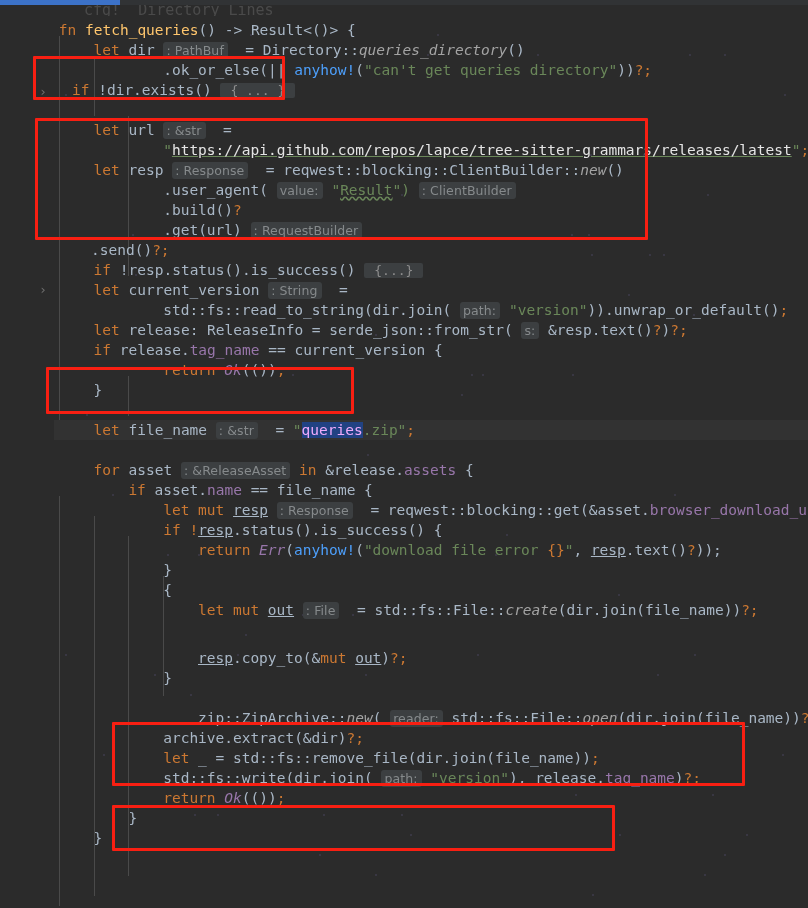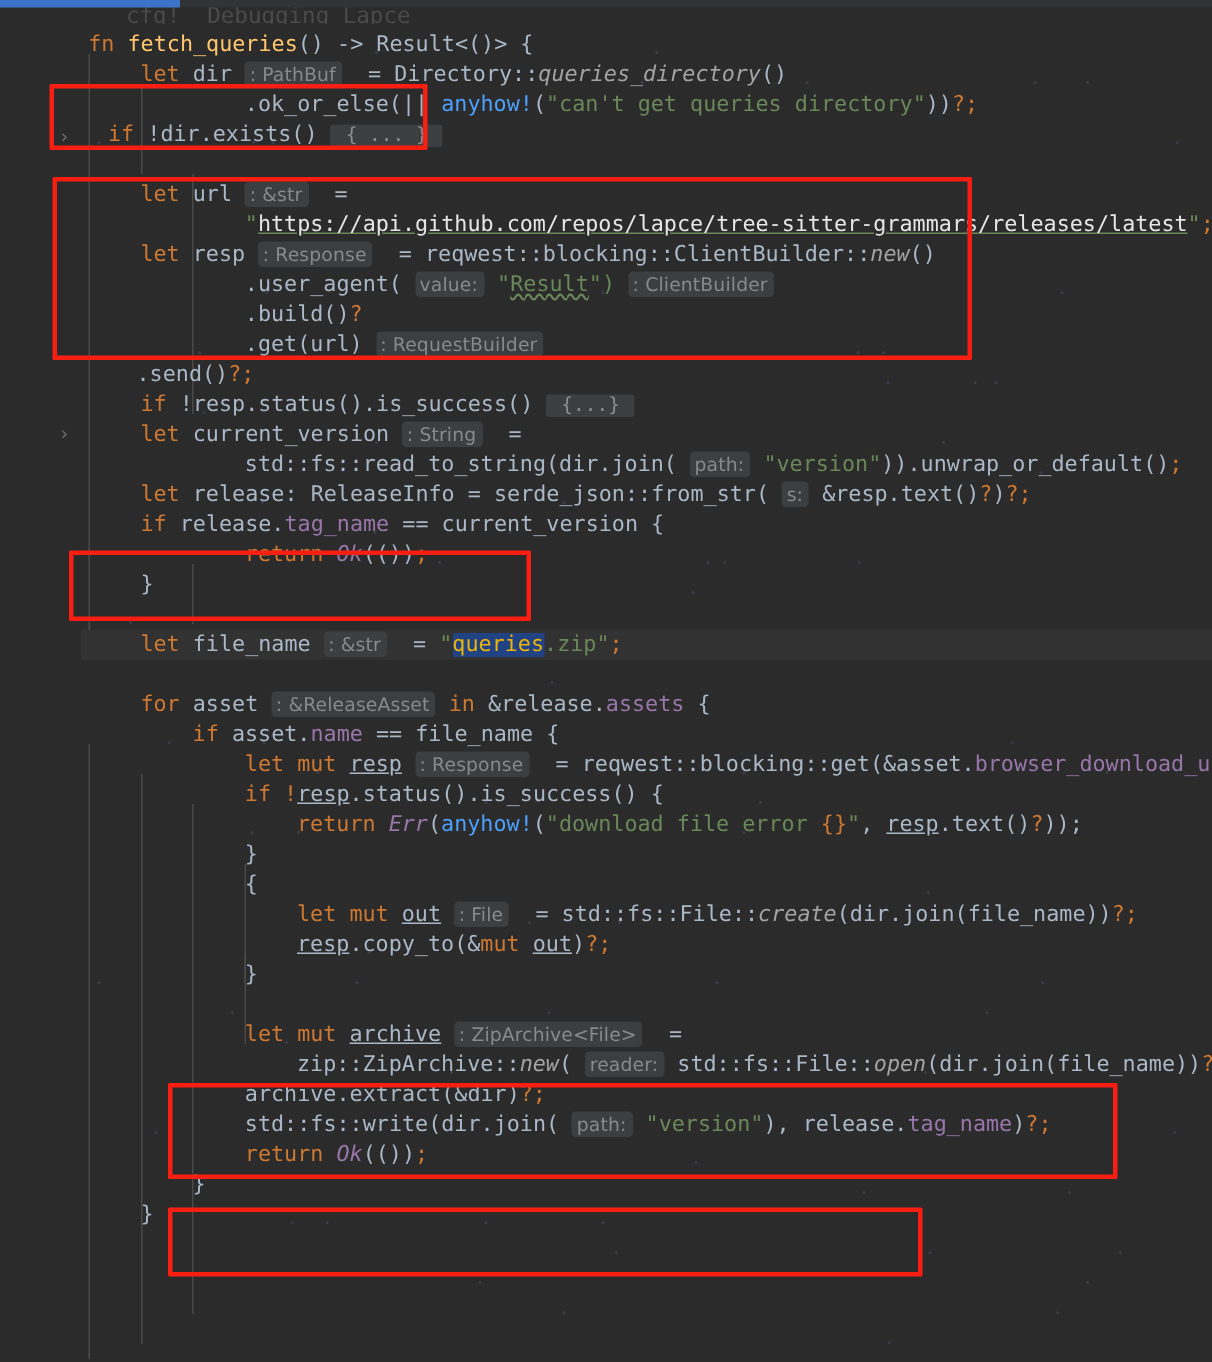--- a/index.html
+++ b/index.html
@@ -138,41 +138,41 @@
     font-family: "DejaVu Sans", sans-serif;
     letter-spacing: .1px;
   }
   .fold {
     background: #3c3f41;
     color: #8d8d8d;
     border-radius: 2px;
     padding: 0 10px;
     font-size: 13px;
   }
-  .sel { background: #214283; color:#eab308; }
+  .sel { background: #214283; color:#f0abfc; }
 
   
   .redbox {
     position: absolute;
     border: 3px solid #f81f12;
     z-index: 30;
     pointer-events: none;
     border-radius: 1px;
   }
 </style>
 </head>
 <body>
 
 <div id="editor">
 
   <div id="top-bar">
     <div class="fill"></div>
   </div>
 
-  <div id="ghost-row">cfg!  Debugging Lapce</div>
+  <div id="ghost-row">cfg!  Directory Lines</div>
 
   <div class="ws-dots" id="ws-dots">
       <div class="wsdot" style="left: 250px; top: 34px;"></div>
       <div class="wsdot" style="left: 437px; top: 34px;"></div>
       <div class="wsdot" style="left: 537px; top: 54px;"></div>
       <div class="wsdot" style="left: 427px; top: 54px;"></div>
       <div class="wsdot" style="left: 689px; top: 54px;"></div>
       <div class="wsdot" style="left: 724px; top: 54px;"></div>
       <div class="wsdot" style="left: 181px; top: 94px;"></div>
       <div class="wsdot" style="left: 168px; top: 94px;"></div>
@@ -300,26 +300,26 @@
       <div class="line current" style="padding-left: 93.6px; background: transparent; box-shadow: none; position: relative; z-index: 6;"><span class="kw">let </span><span class="ident">file_name</span><span class="ident"> </span><span class="hint">: &amp;str</span><span class="punc">  = </span><span class="str">"</span><span class="sel">queries</span><span class="str">.zip"</span><span class="q">;</span></div>
       <div class="line" style="padding-left: 24px;">&nbsp;</div>
       <div class="line" style="padding-left: 93.6px;"><span class="kw">for </span><span class="ident">asset</span><span class="ident"> </span><span class="hint">: &amp;ReleaseAsset</span><span class="punc"> </span><span class="kw">in </span><span class="ident">&amp;release.</span><span class="field">assets</span><span class="punc"> {</span></div>
       <div class="line" style="padding-left: 128.4px;"><span class="kw">if </span><span class="ident">asset.</span><span class="field">name</span><span class="ident"> == file_name {</span></div>
       <div class="line" style="padding-left: 163.2px;"><span class="kw">let </span><span class="kw">mut </span><span class="ident undl">resp</span><span class="ident"> </span><span class="hint">: Response</span><span class="punc">  = </span><span class="ident">reqwest</span><span class="punc">::</span><span class="ident">blocking</span><span class="punc">::</span><span class="ident">get</span><span class="punc">(&amp;asset.</span><span class="field">browser_download_url</span></div>
       <div class="line" style="padding-left: 163.2px;"><span class="kw">if </span><span class="q">!</span><span class="ident undl">resp</span><span class="ident">.status().is_success() {</span></div>
       <div class="line" style="padding-left: 198px;"><span class="kw">return </span><span class="ok">Err</span><span class="punc">(</span><span class="macro">anyhow!</span><span class="punc">(</span><span class="str">"download file error </span><span class="q">{}</span><span class="str">"</span><span class="punc">, </span><span class="ident undl">resp</span><span class="punc">.text()</span><span class="q">?</span><span class="punc">));</span></div>
       <div class="line" style="padding-left: 163.2px;"><span class="punc">}</span></div>
       <div class="line" style="padding-left: 163.2px;"><span class="punc">{</span></div>
       <div class="line" style="padding-left: 198px;"><span class="kw">let </span><span class="kw">mut </span><span class="ident undl">out</span><span class="ident"> </span><span class="hint">: File</span><span class="punc">  = </span><span class="ident">std</span><span class="punc">::</span><span class="ident">fs</span><span class="punc">::</span><span class="type">File</span><span class="punc">::</span><span class="fnitl">create</span><span class="punc">(dir.join(file_name))</span><span class="q">?;</span></div>
-      <div class="line" style="padding-left: 198px;"><span class="ident undl">resp</span><span class="punc">.copy_to(&amp;</span><span class="kw">mut </span><span class="ident undl">out</span><span class="punc">)</span><span class="q">?;</span></div>
+      <div class="line" style="padding-left: 198px; margin-top: 28px;"><span class="ident undl">resp</span><span class="punc">.copy_to(&amp;</span><span class="kw">mut </span><span class="ident undl">out</span><span class="punc">)</span><span class="q">?;</span></div>
       <div class="line" style="padding-left: 163.2px;"><span class="punc">}</span></div>
       <div class="line" style="padding-left: 24px;">&nbsp;</div>
-      <div class="line" style="padding-left: 163.2px;"><span class="kw">let </span><span class="kw">mut </span><span class="ident undl">archive</span><span class="ident"> </span><span class="hint">: ZipArchive&lt;File&gt;</span><span class="punc">  =</span></div>
       <div class="line" style="padding-left: 198px;"><span class="ident">zip</span><span class="punc">::</span><span class="type">ZipArchive</span><span class="punc">::</span><span class="fnitl">new</span><span class="punc">( </span><span class="hint">reader:</span><span class="punc"> </span><span class="ident">std</span><span class="punc">::</span><span class="ident">fs</span><span class="punc">::</span><span class="type">File</span><span class="punc">::</span><span class="fnitl">open</span><span class="punc">(dir.join(file_name))</span><span class="q">?</span></div>
       <div class="line" style="padding-left: 163.2px;"><span class="ident">archive.extract(&amp;dir)</span><span class="q">?;</span></div>
+      <div class="line" style="padding-left: 163.2px;"><span class="kw">let </span><span class="ident">_ = </span><span class="ident">std</span><span class="punc">::</span><span class="ident">fs</span><span class="punc">::</span><span class="ident">remove_file</span><span class="punc">(dir.join(file_name))</span><span class="q">;</span></div>
       <div class="line" style="padding-left: 163.2px;"><span class="ident">std</span><span class="punc">::</span><span class="ident">fs</span><span class="punc">::</span><span class="ident">write</span><span class="punc">(dir.join( </span><span class="hint">path:</span><span class="punc"> </span><span class="str">"version"</span><span class="punc">), release.</span><span class="field">tag_name</span><span class="punc">)</span><span class="q">?;</span></div>
       <div class="line" style="padding-left: 163.2px;"><span class="kw">return </span><span class="ok">Ok</span><span class="punc">(())</span><span class="q">;</span></div>
       <div class="line" style="padding-left: 128.4px;"><span class="punc">}</span></div>
       <div class="line" style="padding-left: 93.6px;"><span class="punc">}</span></div>
     </div>
 
 <div class="redbox" style="left: 33px; top: 56px; width: 252px; height: 44px; border-color: rgb(248, 31, 18);"></div>
     <div class="redbox" style="left: 35px; top: 118px; width: 613px; height: 122px; border-color: rgb(248, 31, 18);"></div>
     <div class="redbox" style="left: 46px; top: 367px; width: 308px; height: 47px; border-color: rgb(248, 31, 18);"></div>
     <div class="redbox" style="left: 112px; top: 722px; width: 633px; height: 64px; border-color: rgb(248, 31, 18);"></div>

